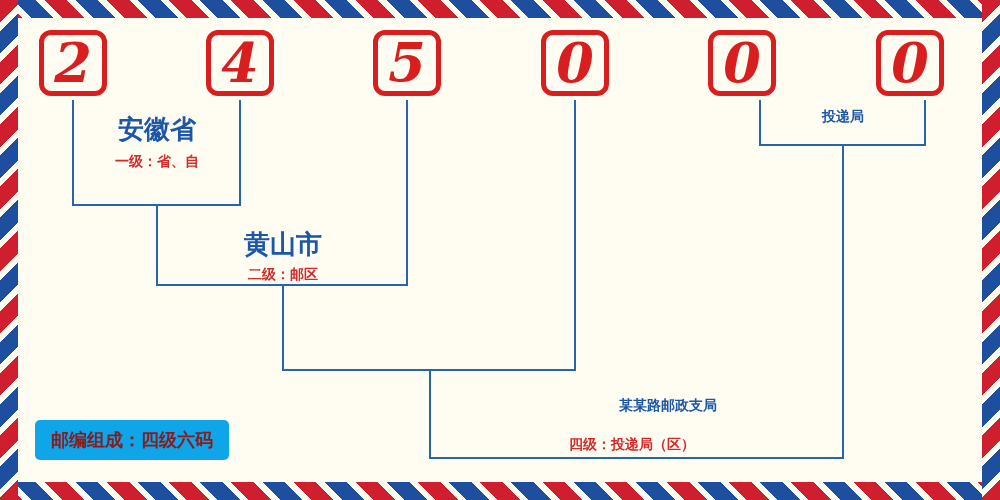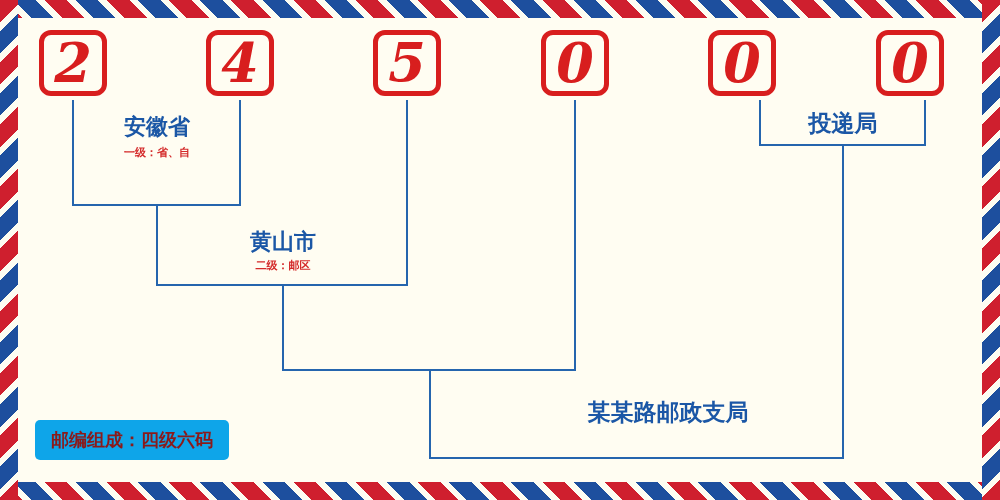--- a/index.html
+++ b/index.html
@@ -35,23 +35,23 @@
   }
   .digit-box span{
     font-family:"DejaVu Serif","Liberation Serif",serif;
     font-style:italic;font-weight:bold;
     font-size:54px;line-height:1;color:#d81e1e;
   }
   .b1{left:39px;} .b2{left:206px;} .b3{left:373px;}
   .b4{left:541px;} .b5{left:708px;} .b6{left:876px;}
 
   .lbl{position:absolute;transform:translateX(-50%);white-space:nowrap;text-align:center;}
-  .lbl-title{color:#1b57a6;font-weight:bold;font-size:22px;}
-  .lbl-title-sm{color:#1b57a6;font-weight:bold;font-size:23px;}
-  .lbl-desc{color:#d42a2a;font-weight:bold;font-size:11px;}
+  .lbl-title{color:#1b57a6;font-weight:bold;font-size:26px;}
+  .lbl-title-sm{color:#1b57a6;font-weight:bold;font-size:14px;}
+  .lbl-desc{color:#d42a2a;font-weight:bold;font-size:14px;margin-top:8px;}
 
   .badge{
     position:absolute;left:35px;top:420px;
     background:#0ea5e9;border-radius:5px;
     padding:8px 16px;
     color:#8b1a1a;font-weight:bold;font-size:18px;
     white-space:nowrap;
   }
 </style>
 </head>
@@ -92,18 +92,19 @@
   </div>
 
   <div class="lbl lbl-title" style="left:157px;top:112px;">安徽省</div>
   <div class="lbl lbl-desc" style="left:157px;top:145px;">一级：省、自</div>
 
   <div class="lbl lbl-title" style="left:283px;top:227px;">黄山市</div>
   <div class="lbl lbl-desc" style="left:283px;top:258px;">二级：邮区</div>
 
 
   <div class="lbl lbl-title-sm" style="left:632px;top:397px;margin-left:36px;">某某路邮政支局</div>
+  <div class="lbl lbl-desc" style="left:632px;top:428px;">四级：投递局（区）</div>
 
   <div class="lbl lbl-title-sm" style="left:843px;top:108px;">投递局</div>
 
   <div class="badge">邮编组成：四级六码</div>
 
 </div>
 
 </body></html>

